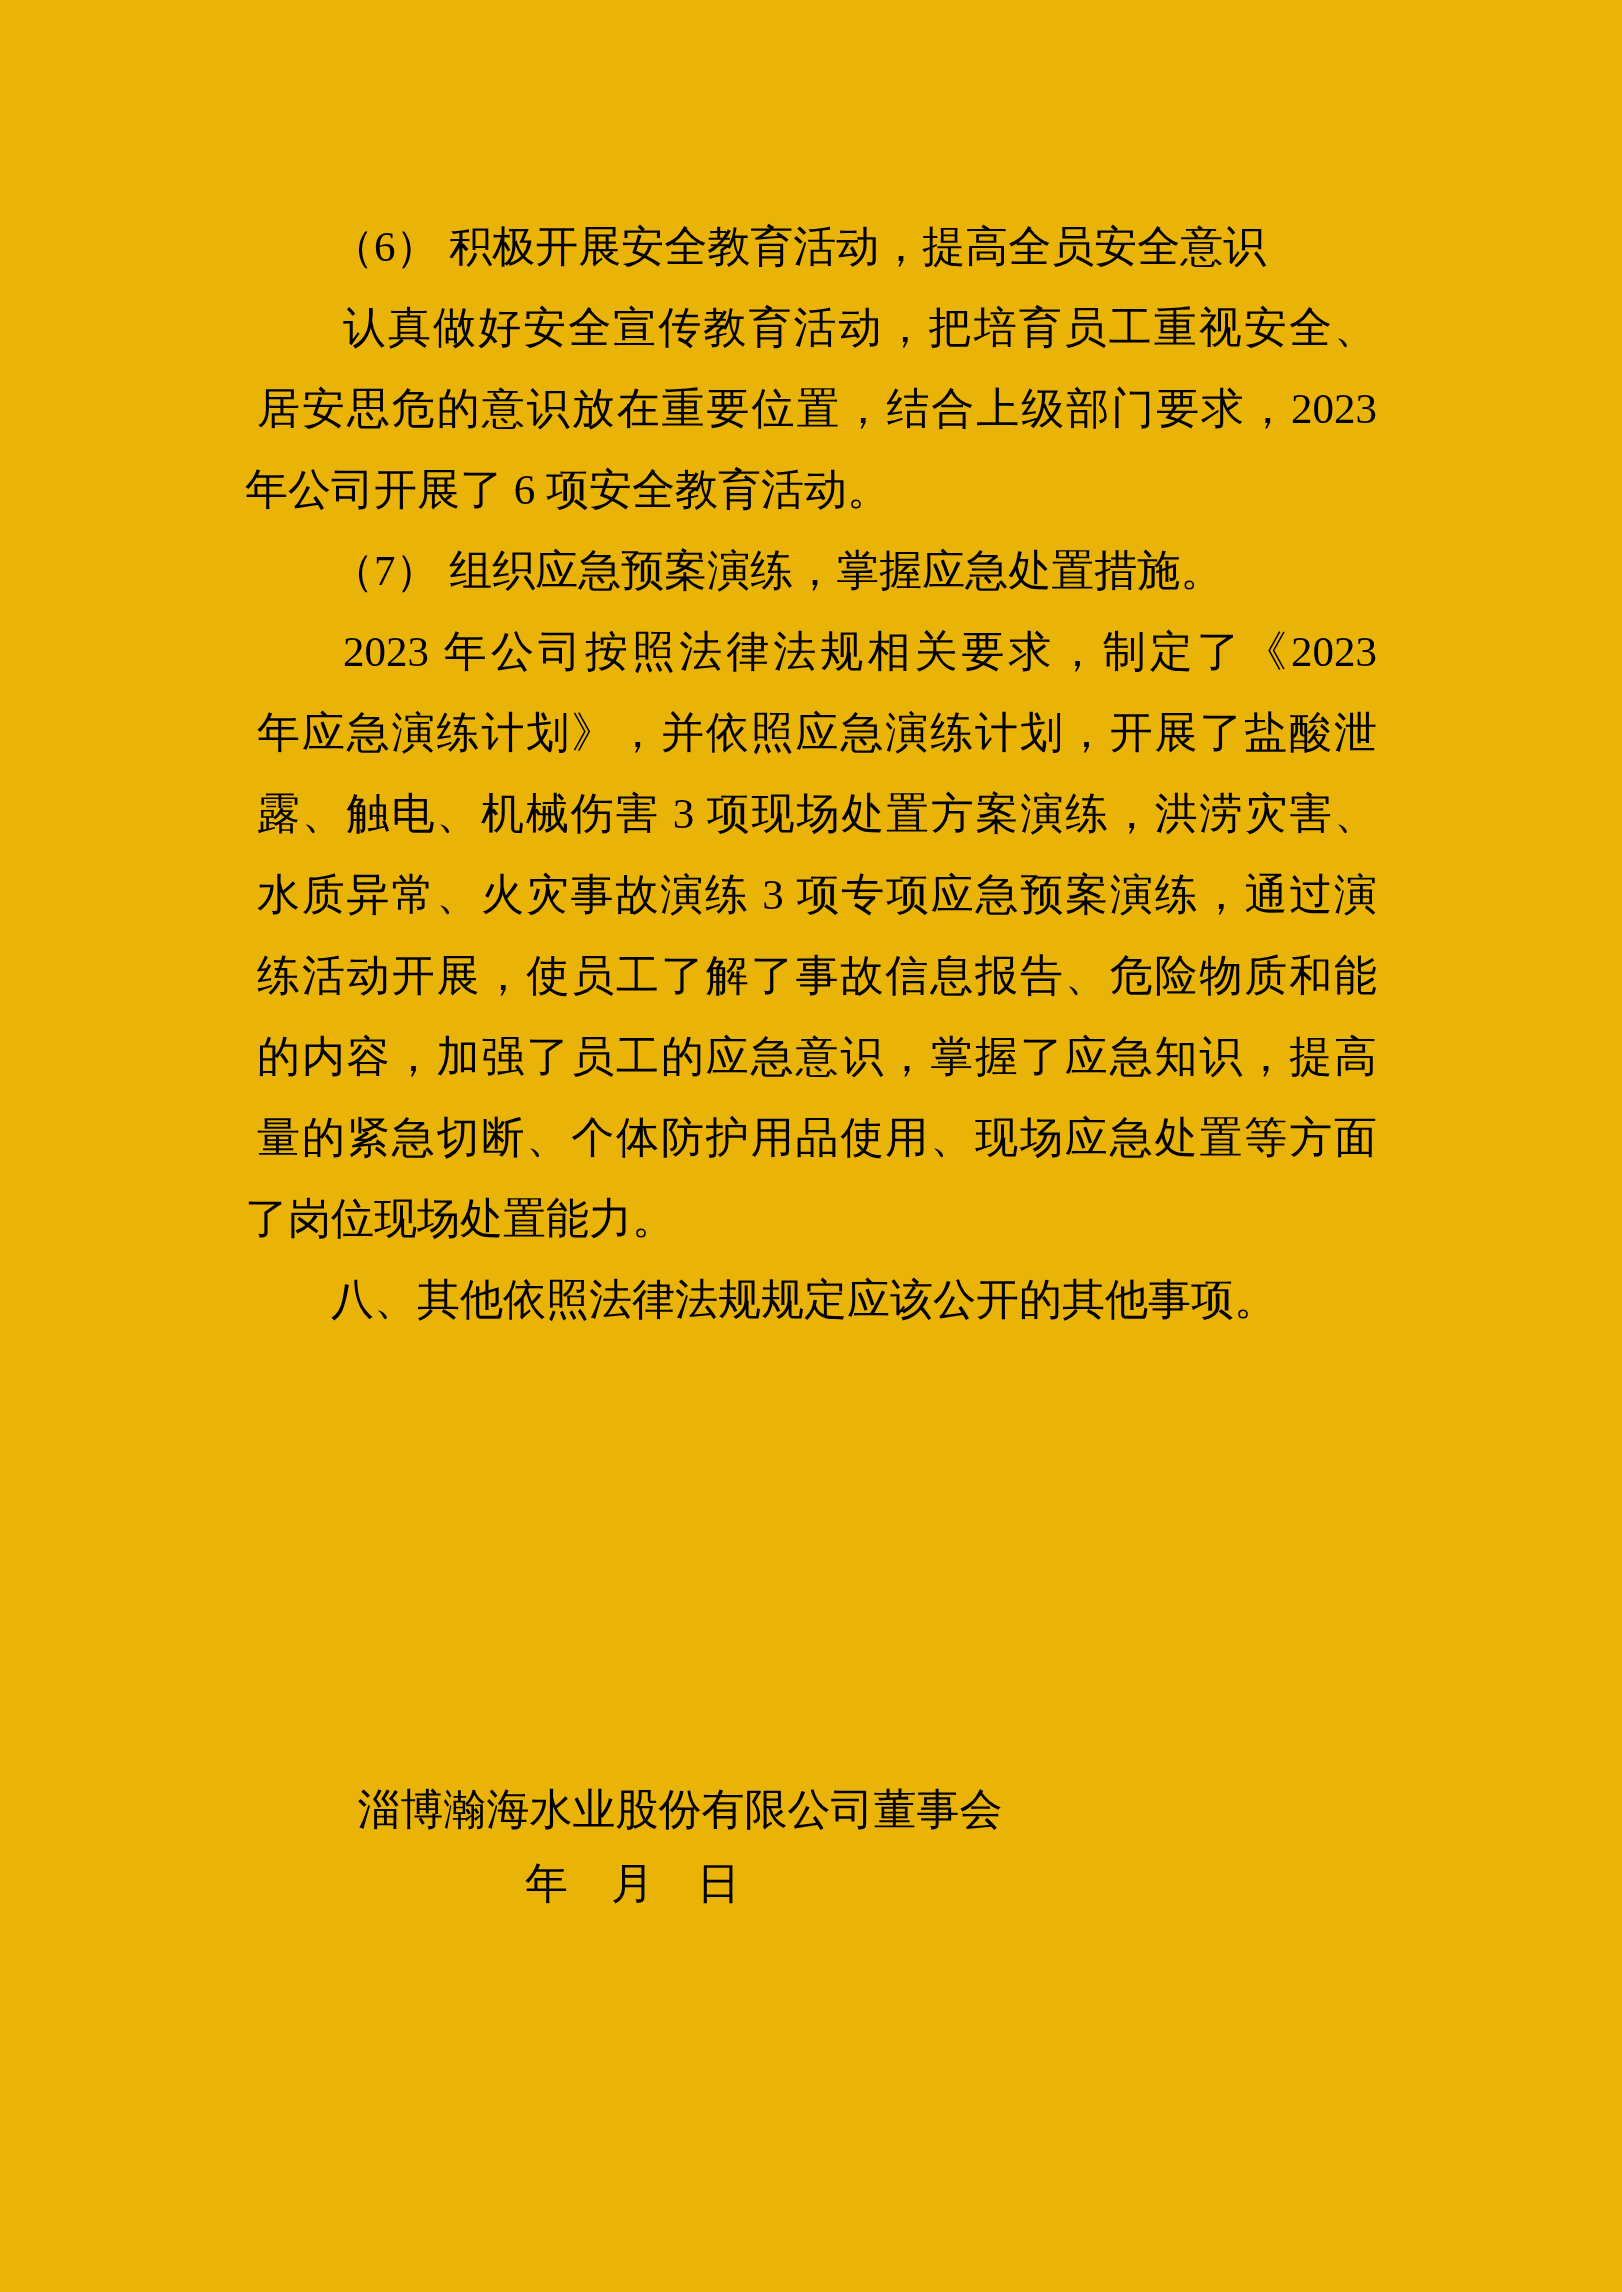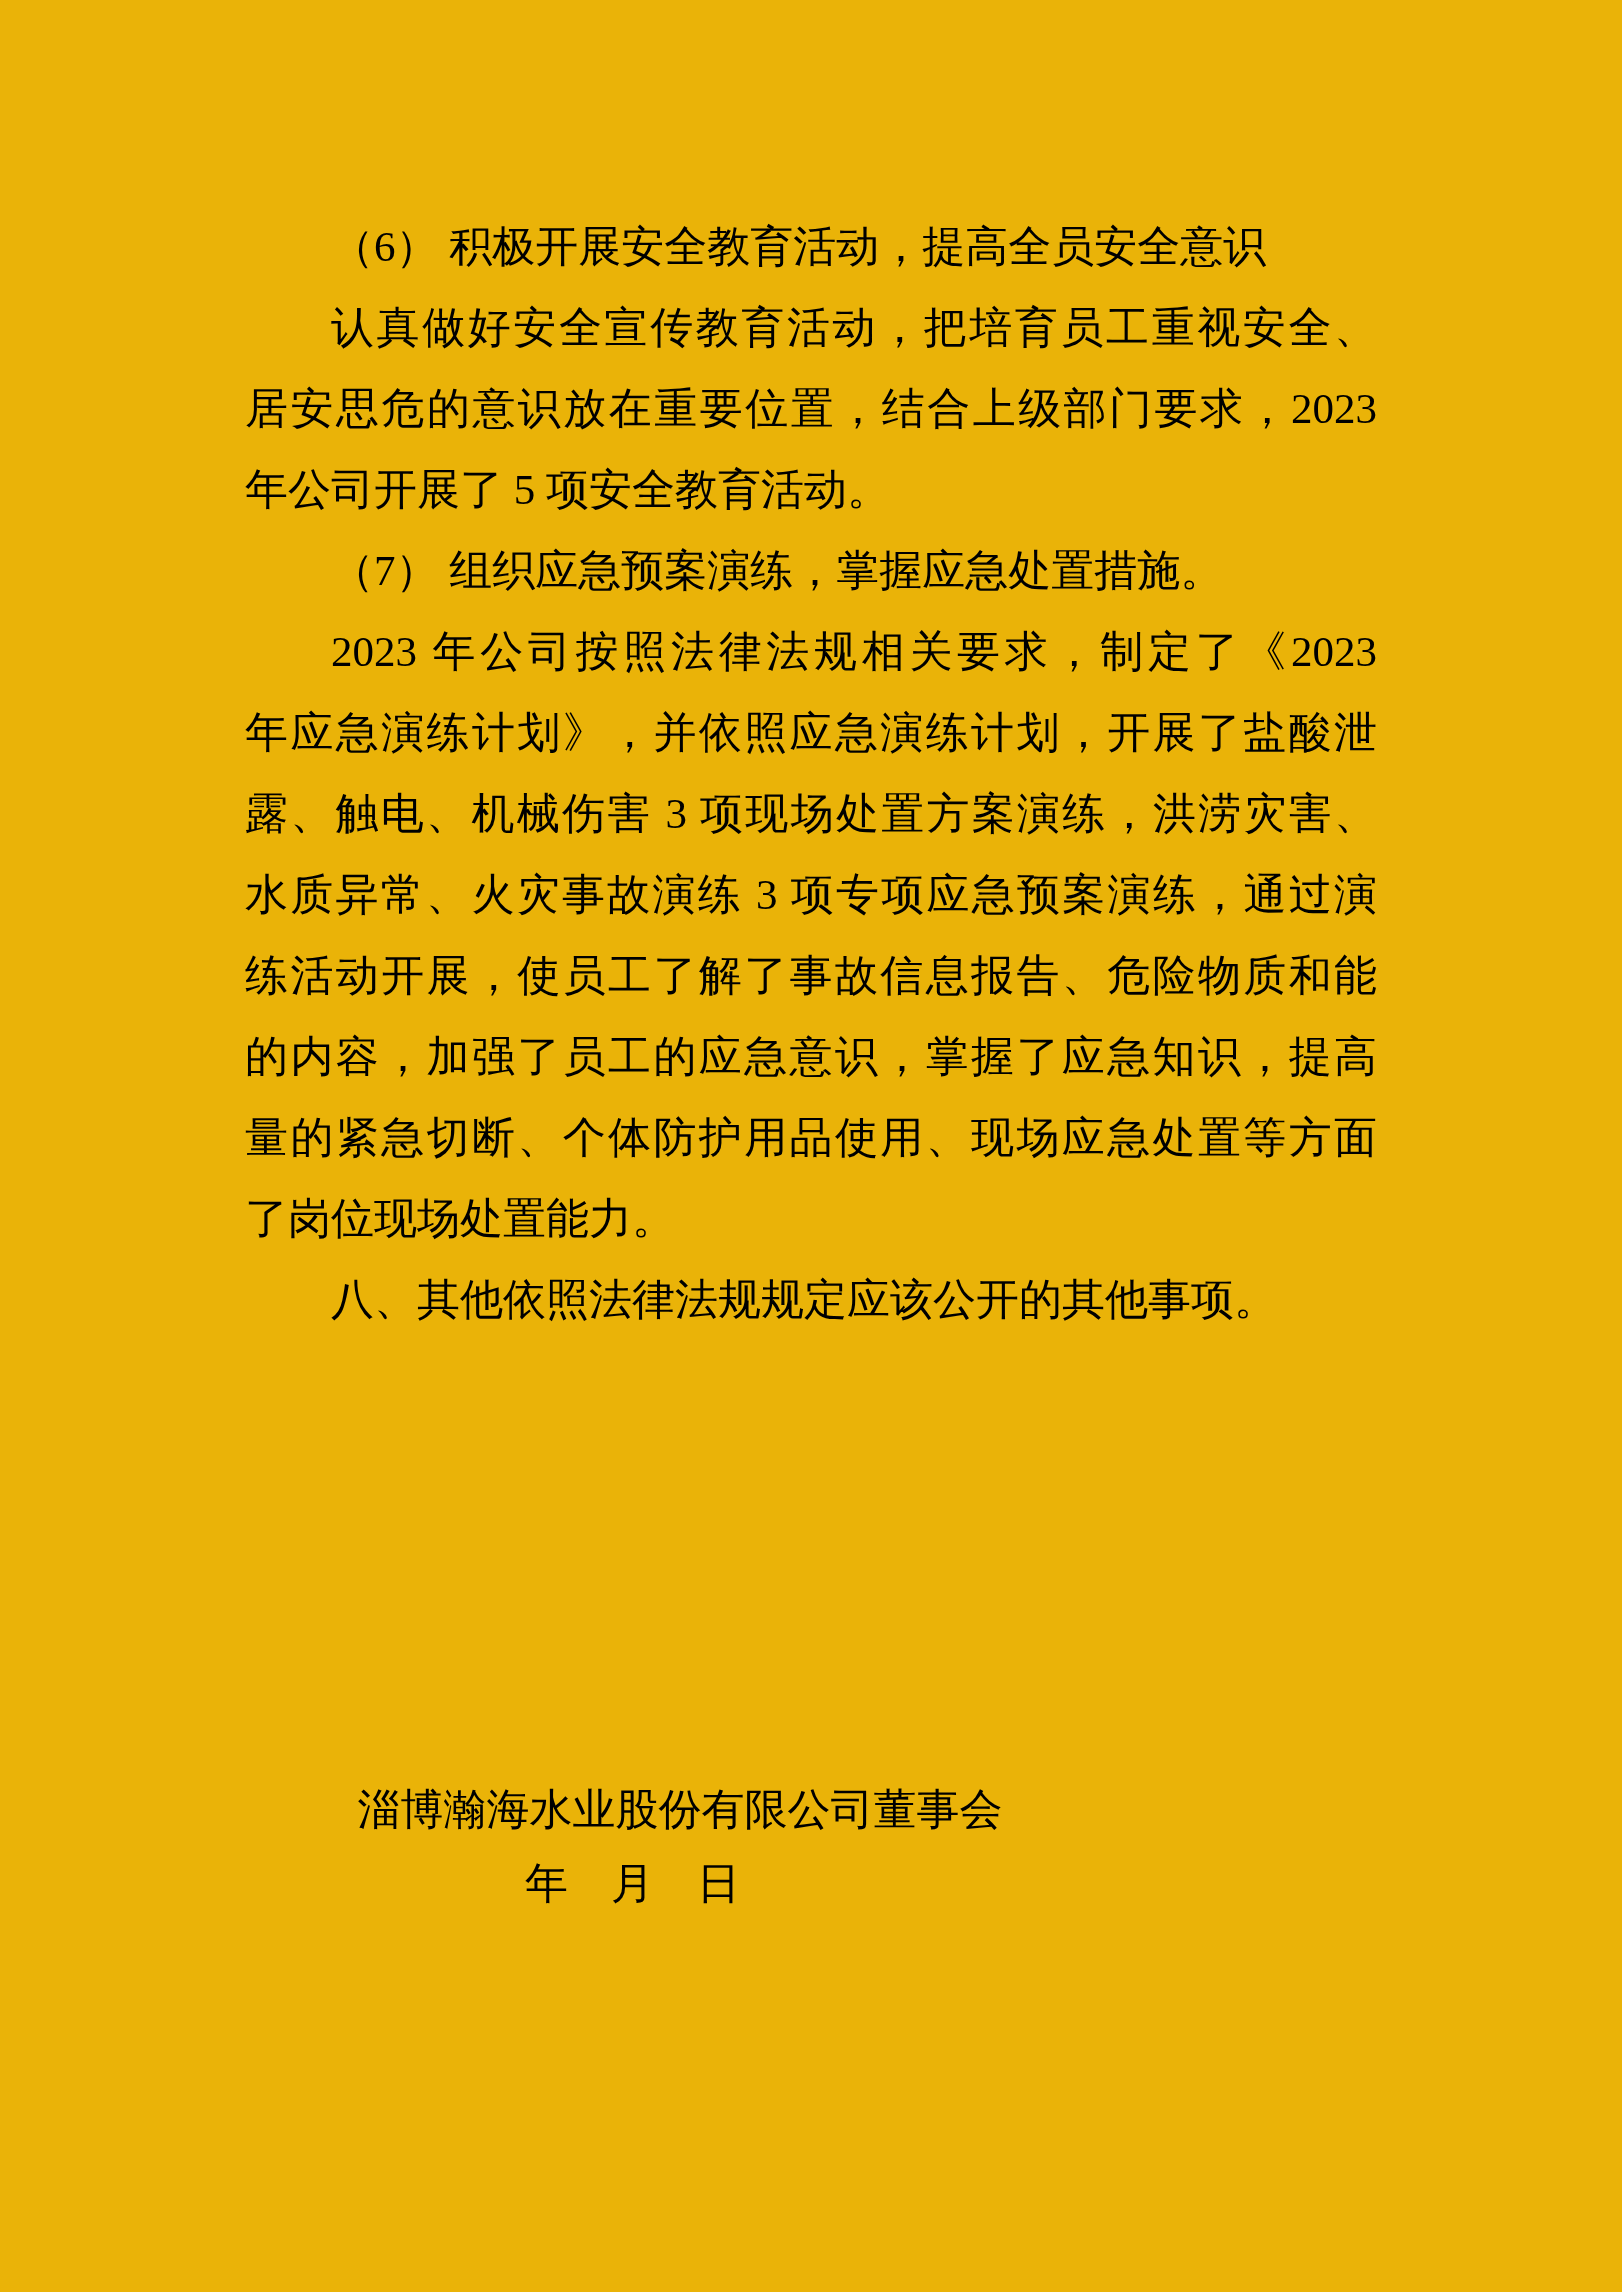--- a/index.html
+++ b/index.html
@@ -25,20 +25,21 @@
     line-height: 81px;
     white-space: normal;
   }
   .indent {
     text-indent: 86px;
   }
   .stretch {
     text-align: justify;
     text-align-last: justify;
     text-justify: inter-character;
+    margin-left: 12px;
   }
   .bold {
     font-weight: normal;
   }
   .signature {
     margin-top: 433px;
   }
   .sig-line {
     font-size: 43px;
     height: 74px;
@@ -53,21 +54,21 @@
   }
 </style>
 </head>
 <body>
 
 <div class="page">
   <div class="body-text">
     <div class="line indent">（6） 积极开展安全教育活动，提高全员安全意识</div>
     <div class="line indent stretch">认真做好安全宣传教育活动，把培育员工重视安全、</div>
     <div class="line stretch">居安思危的意识放在重要位置，结合上级部门要求，2023</div>
-    <div class="line">年公司开展了 5 项安全教育活动。</div>
+    <div class="line">年公司开展了 6 项安全教育活动。</div>
     <div class="line indent">（7） 组织应急预案演练，掌握应急处置措施。</div>
     <div class="line indent stretch">2023 年公司按照法律法规相关要求，制定了《2023</div>
     <div class="line stretch">年应急演练计划》，并依照应急演练计划，开展了盐酸泄</div>
     <div class="line stretch">露、触电、机械伤害 3 项现场处置方案演练，洪涝灾害、</div>
     <div class="line stretch">水质异常、火灾事故演练 3 项专项应急预案演练，通过演</div>
     <div class="line stretch">练活动开展，使员工了解了事故信息报告、危险物质和能</div>
     <div class="line stretch">的内容，加强了员工的应急意识，掌握了应急知识，提高</div>
     <div class="line stretch">量的紧急切断、个体防护用品使用、现场应急处置等方面</div>
     <div class="line">了岗位现场处置能力。</div>
     <div class="line indent bold">八、其他依照法律法规规定应该公开的其他事项。</div>

